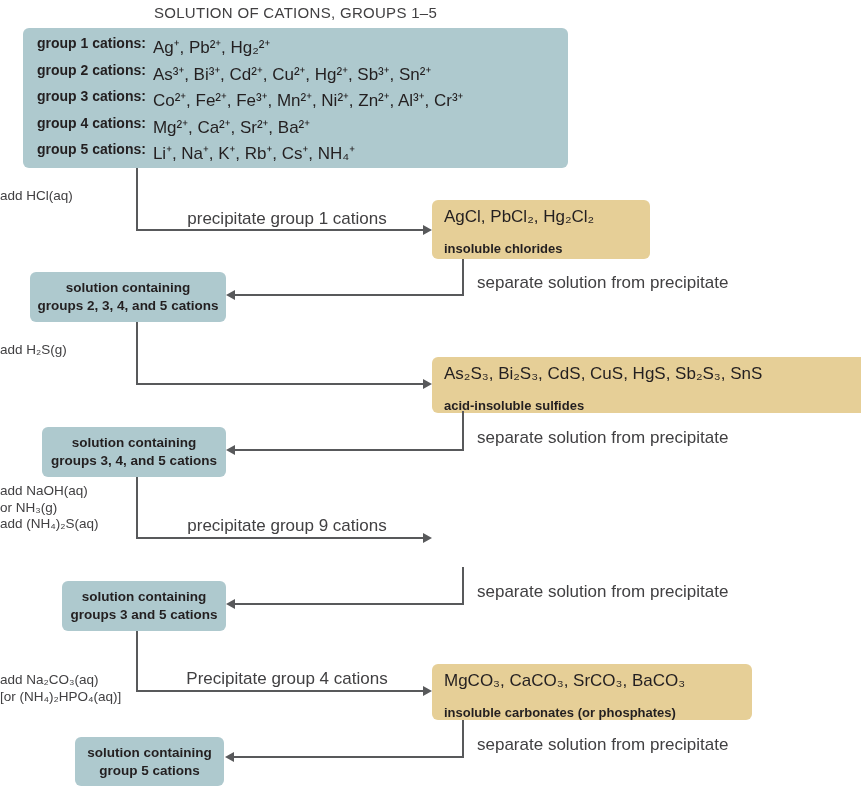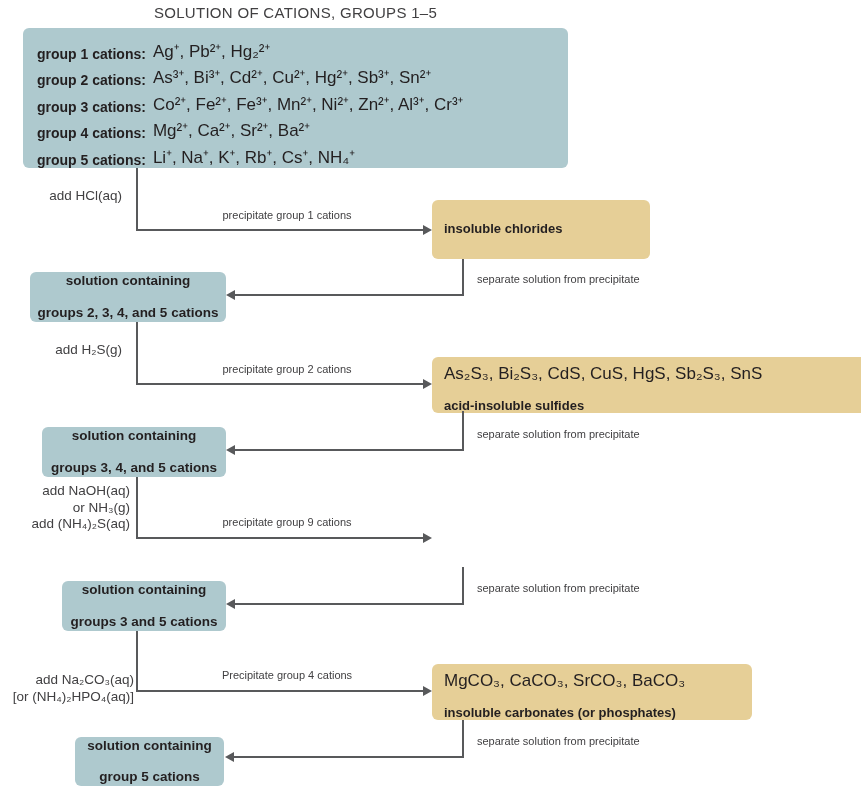--- a/index.html
+++ b/index.html
@@ -4,43 +4,43 @@
 <style>
   * { margin:0; padding:0; box-sizing:border-box; }
   html,body { background:#ffffff; font-family:"Liberation Sans", sans-serif; }
   .canvas { position:relative; width:861px; height:796px; background:#fff; overflow:hidden; }
 
   .title { position:absolute; left:23px; top:4px; width:545px; text-align:center;
            font-size:15px; font-weight:normal; color:#414042; letter-spacing:0.3px; }
 
   .main-box { position:absolute; left:23px; top:28px; width:545px; height:140px;
               background:var(--solution-box,#aec9ce); border-radius:6px; padding:7px 0 0 14px; }
-  .cation-row { height:26.5px; display:flex; align-items:flex-end; color:#231f20; white-space:nowrap; }
+  .cation-row { height:26.5px; display:flex; align-items:flex-start; color:#231f20; white-space:nowrap; }
   .row-label { font-weight:bold; font-size:14px; margin-right:7px; }
   .row-formulas { font-size:17px; }
 
   .vline { position:absolute; width:2px; background:var(--line,#58595b); }
   .hline { position:absolute; height:2px; background:var(--line,#58595b); }
   .arrow-r { position:absolute; width:0; height:0; border-top:5px solid transparent;
              border-bottom:5px solid transparent; border-left:9px solid var(--line,#58595b); }
   .arrow-l { position:absolute; width:0; height:0; border-top:5px solid transparent;
              border-bottom:5px solid transparent; border-right:9px solid var(--line,#58595b); }
 
-  .flow-label { position:absolute; font-size:11px; color:#414042; white-space:nowrap; }
+  .flow-label { position:absolute; font-size:17px; color:#414042; white-space:nowrap; }
   .center-label { text-align:center; }
-  .reagent { position:absolute; font-size:13.5px; color:#414042; text-align:right; line-height:16.5px; white-space:nowrap; }
+  .reagent { position:absolute; font-size:13.5px; color:#414042; line-height:16.5px; white-space:nowrap; }
 
   .tan-box { position:absolute; background:var(--precipitate-box,#e6cf97); border-radius:6px;
              padding:7px 12px 0 12px; color:#231f20; white-space:nowrap; }
   .tan-title { font-size:17px; }
   .tan-sub { font-size:13px; font-weight:bold; margin-top:14px; }
 
   .blue-box { position:absolute; background:var(--solution-box,#aec9ce); border-radius:6px;
               text-align:center; font-weight:bold; font-size:13.5px; color:#231f20;
-              line-height:18px; display:flex; flex-direction:column; justify-content:space-between; }
+              line-height:18px; display:flex; flex-direction:column; justify-content:center; }
 </style>
 </head>
 <body>
 
 <div class="canvas">
 
   <div class="title">SOLUTION OF CATIONS, GROUPS 1–5</div>
 
   <div class="main-box">
     <div class="cation-row">
@@ -66,38 +66,38 @@
   </div>
 
   <div class="reagent" style="left:0px; top:188px; width:122px">
     <div>add HCl(aq)</div>
   </div>
   <div class="vline" style="left:136px; top:168px; height:63px"></div>
   <div class="hline" style="left:136px; top:229px; width:287px"></div>
   <div class="arrow-r" style="left:423px; top:225px"></div>
   <div class="flow-label center-label" style="left:150px; top:209px; width:274px">precipitate group 1 cations</div>
   <div class="tan-box" style="left:432px; top:200px; width:218px; height:59px">
+    <div class="tan-title">AgCl, PbCl₂, Hg₂Cl₂</div>
     <div class="tan-sub">insoluble chlorides</div>
   </div>
   <div class="vline" style="left:462px; top:259px; height:37px"></div>
   <div class="hline" style="left:235px; top:294px; width:228px"></div>
   <div class="arrow-l" style="left:226px; top:290px"></div>
   <div class="flow-label" style="left:477px; top:273px">separate solution from precipitate</div>
   <div class="blue-box" style="left:30px; top:272px; width:196px; height:50px">
     <div>solution containing</div>
     <div>groups 2, 3, 4, and 5 cations</div>
   </div>
 
   <div class="reagent" style="left:0px; top:342px; width:122px">
     <div>add H₂S(g)</div>
   </div>
   <div class="vline" style="left:136px; top:322px; height:63px"></div>
   <div class="hline" style="left:136px; top:383px; width:287px"></div>
   <div class="arrow-r" style="left:423px; top:379px"></div>
-  <div class="flow-label center-label" style="left:150px; top:363px; width:274px">precipitate group 2 cations</div>
   <div class="tan-box" style="left:432px; top:357px; width:475px; height:56px">
     <div class="tan-title">As₂S₃, Bi₂S₃, CdS, CuS, HgS, Sb₂S₃, SnS</div>
     <div class="tan-sub">acid-insoluble sulfides</div>
   </div>
   <div class="vline" style="left:462px; top:411px; height:40px"></div>
   <div class="hline" style="left:235px; top:449px; width:228px"></div>
   <div class="arrow-l" style="left:226px; top:445px"></div>
   <div class="flow-label" style="left:477px; top:428px">separate solution from precipitate</div>
   <div class="blue-box" style="left:42px; top:427px; width:184px; height:50px">
     <div>solution containing</div>

